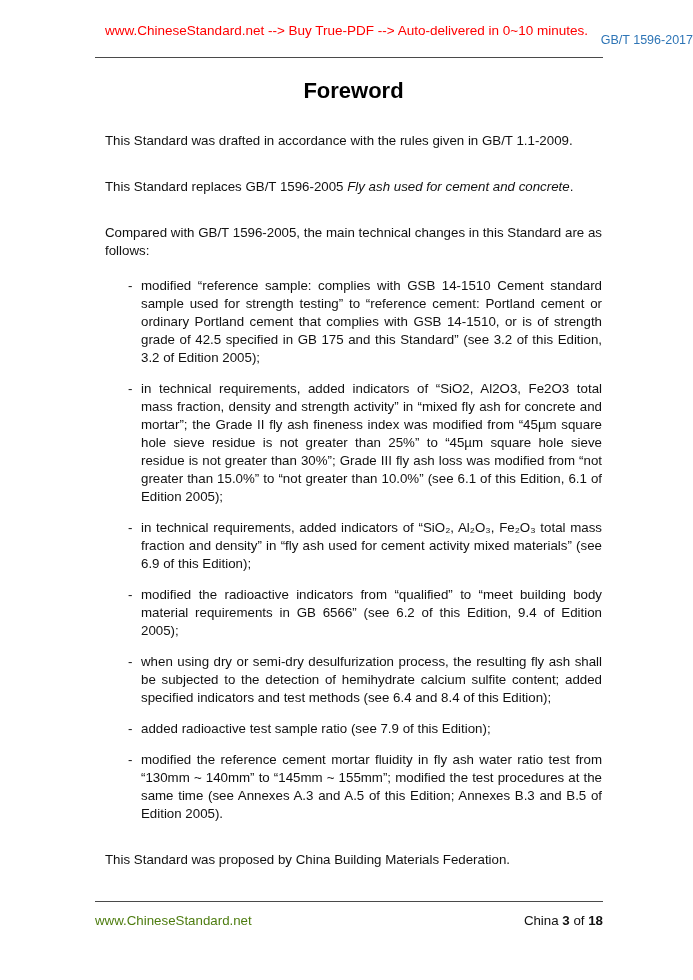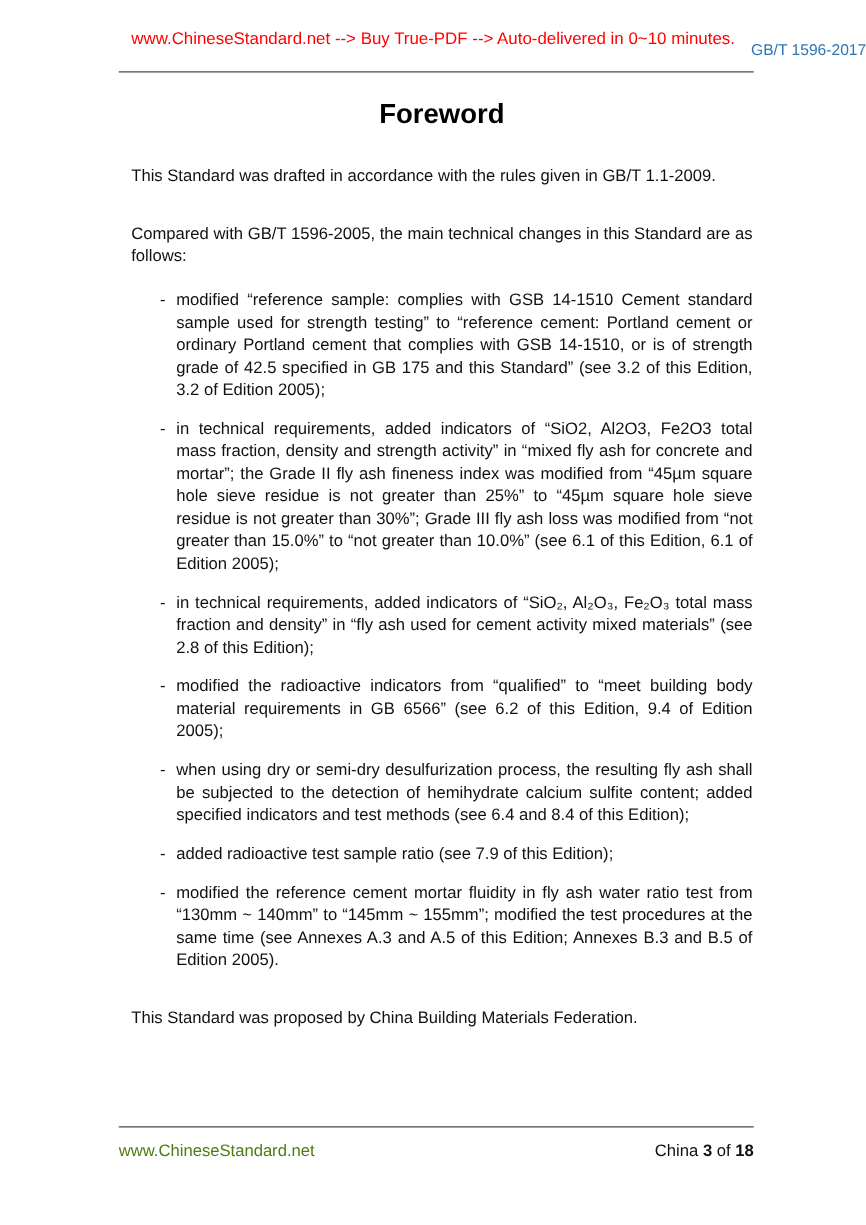--- a/index.html
+++ b/index.html
@@ -86,37 +86,40 @@
     <hr class="header-rule">
   </div>
 
   <div class="content">
     <h1 class="title">Foreword</h1>
 
     <p class="para">
       <span>This Standard was drafted in accordance with the rules given in GB/T 1.1-2009.</span>
     </p>
 
+    <p class="para">
+      <span>This Standard replaces GB/T 1596-2005 </span><em>Fly ash used for cement and concrete</em><span>.</span>
+    </p>
 
     <p class="para">
       <span>Compared with GB/T 1596-2005, the main technical changes in this Standard are as follows:</span>
     </p>
 
     <ul class="changes">
       <li>
         <span class="marker">-</span>
         <span class="text">modified “reference sample: complies with GSB 14-1510 Cement standard sample used for strength testing” to “reference cement: Portland cement or ordinary Portland cement that complies with GSB 14-1510, or is of strength grade of 42.5 specified in GB 175 and this Standard” (see 3.2 of this Edition, 3.2 of Edition 2005);</span>
       </li>
       <li>
         <span class="marker">-</span>
         <span class="text">in technical requirements, added indicators of “SiO2, Al2O3, Fe2O3 total mass fraction, density and strength activity” in “mixed fly ash for concrete and mortar”; the Grade II fly ash fineness index was modified from “45µm square hole sieve residue is not greater than 25%” to “45µm square hole sieve residue is not greater than 30%”; Grade III fly ash loss was modified from “not greater than 15.0%” to “not greater than 10.0%” (see 6.1 of this Edition, 6.1 of Edition 2005);</span>
       </li>
       <li>
         <span class="marker">-</span>
-        <span class="text">in technical requirements, added indicators of “SiO₂, Al₂O₃, Fe₂O₃ total mass fraction and density” in “fly ash used for cement activity mixed materials” (see 2.8 of this Edition);</span>
+        <span class="text">in technical requirements, added indicators of “SiO₂, Al₂O₃, Fe₂O₃ total mass fraction and density” in “fly ash used for cement activity mixed materials” (see 6.9 of this Edition);</span>
       </li>
       <li>
         <span class="marker">-</span>
         <span class="text">modified the radioactive indicators from “qualified” to “meet building body material requirements in GB 6566” (see 6.2 of this Edition, 9.4 of Edition 2005);</span>
       </li>
       <li>
         <span class="marker">-</span>
         <span class="text">when using dry or semi-dry desulfurization process, the resulting fly ash shall be subjected to the detection of hemihydrate calcium sulfite content; added specified indicators and test methods (see 6.4 and 8.4 of this Edition);</span>
       </li>
       <li>

